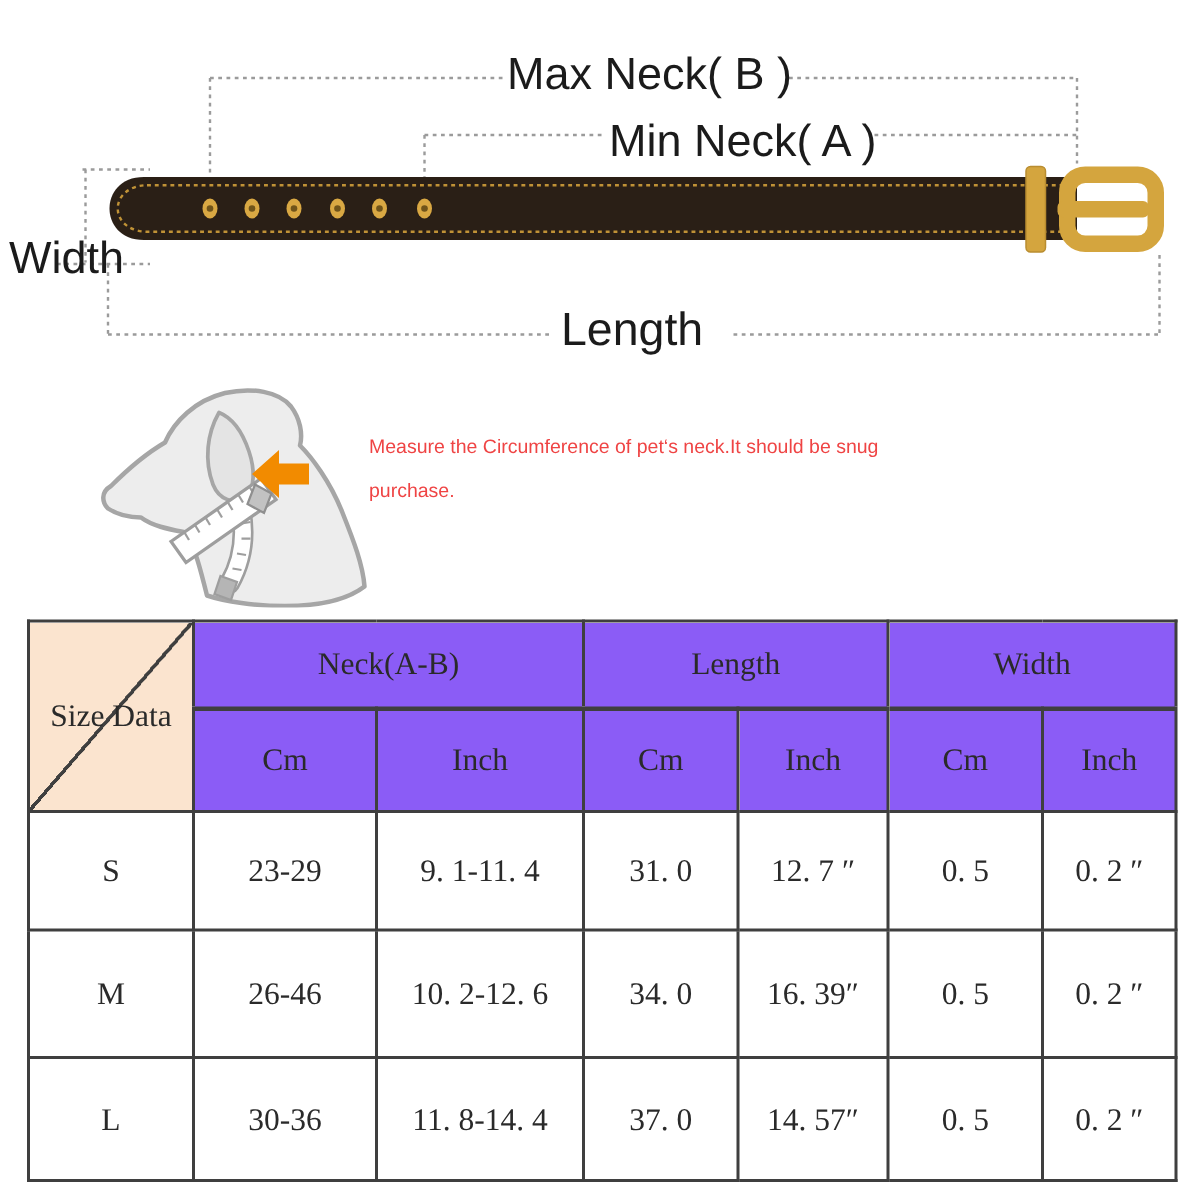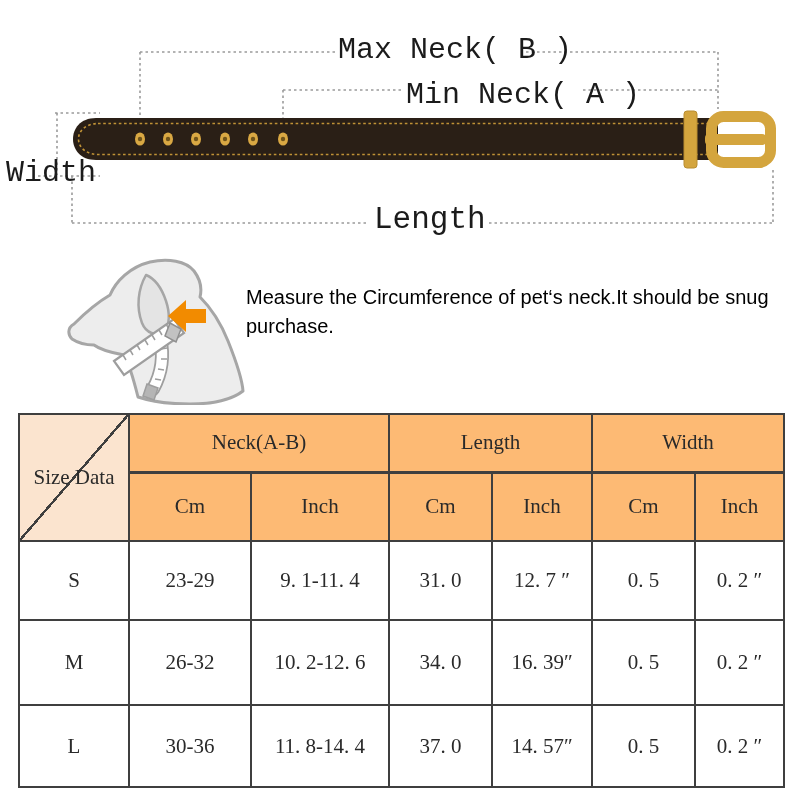--- a/index.html
+++ b/index.html
@@ -3,37 +3,37 @@
 <meta charset="utf-8">
 <style>
   html,body{margin:0;padding:0}
   body{
     width:800px;height:800px;position:relative;overflow:hidden;
     background:#ffffff;font-family:"Liberation Sans",sans-serif;
   }
   .abs{position:absolute}
   .dim-label{
     position:absolute;color:#1b1b1b;font-size:30px;white-space:nowrap;
-    font-family:Liberation Mono, monospace;
+    font-family:Liberation Sans, sans-serif;
   }
   .measure-text{
     position:absolute;left:246px;top:283px;width:520px;
-    color:#000000;font-size:20px;line-height:29px;
+    color:#ef4444;font-size:13px;line-height:29px;
   }
   .measure-text .tline{white-space:nowrap}
   #size-table{
     position:absolute;left:18px;top:413px;
     border-collapse:collapse;table-layout:fixed;
     font-family:"Liberation Serif",serif;color:#2a2a2a;
   }
   #size-table th,#size-table td{
     border:2px solid #3f3f3f;text-align:center;vertical-align:middle;
     font-weight:normal;font-size:21px;padding:0;overflow:hidden;
   }
-  #size-table .hdr{background:#fdba74}
+  #size-table .hdr{background:#8b5cf6}
   #size-table th.group{border-bottom:3px solid #3f3f3f}
   #size-table th.corner{
     background-color:#fbe4cf;
     background-image:linear-gradient(to bottom right,
       transparent calc(50% - 1.2px),
       #3f3f3f calc(50% - 1.2px),
       #3f3f3f calc(50% + 1.2px),
       transparent calc(50% + 1.2px));
   }
 </style>
@@ -170,21 +170,21 @@
     <td>S</td>
     <td>23-29</td>
     <td>9. 1-11. 4</td>
     <td>31. 0</td>
     <td>12. 7 ″</td>
     <td>0. 5</td>
     <td>0. 2 ″</td>
   </tr>
   <tr style="height:85px">
     <td>M</td>
-    <td>26-32</td>
+    <td>26-46</td>
     <td>10. 2-12. 6</td>
     <td>34. 0</td>
     <td>16. 39″</td>
     <td>0. 5</td>
     <td>0. 2 ″</td>
   </tr>
   <tr style="height:82px">
     <td>L</td>
     <td>30-36</td>
     <td>11. 8-14. 4</td>

